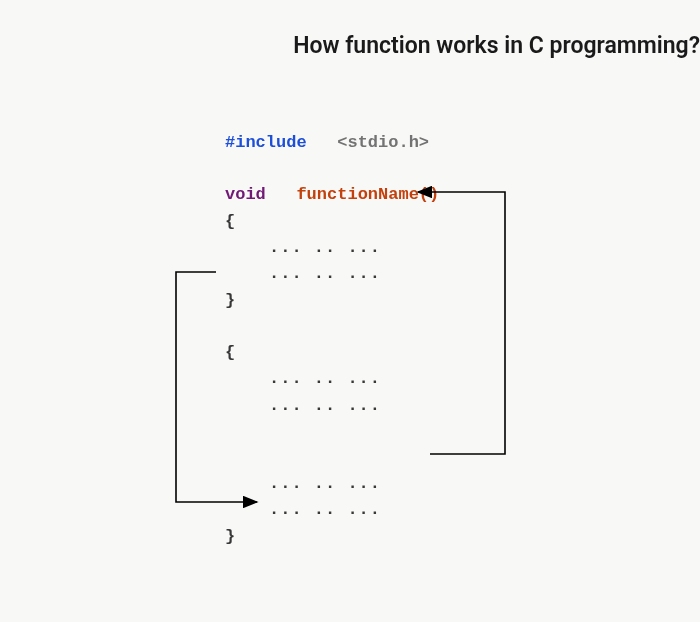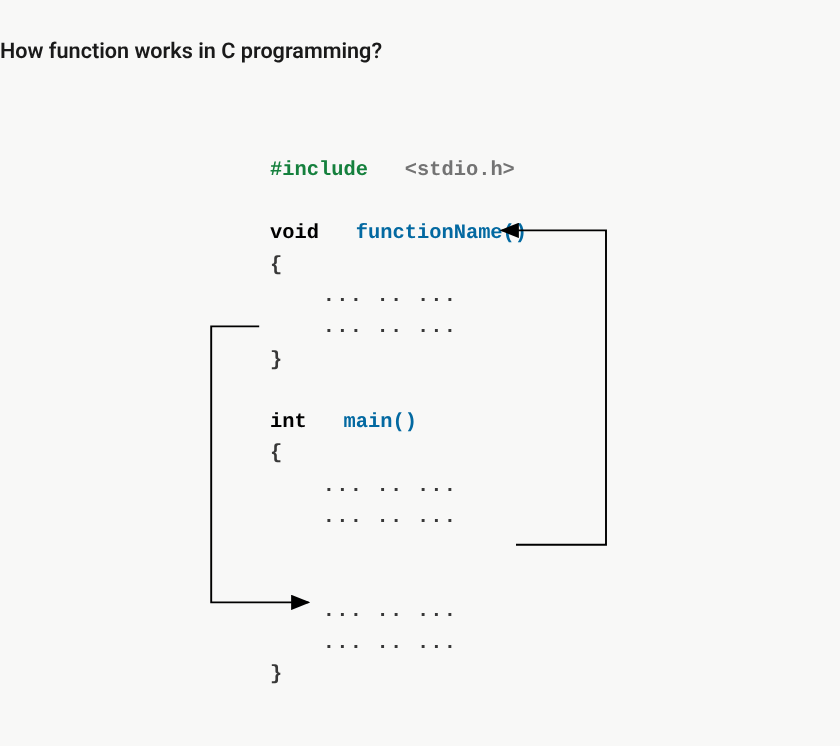--- a/index.html
+++ b/index.html
@@ -12,48 +12,48 @@
       height: 622px;
       background: #f8f8f7;
       font-family: -apple-system, BlinkMacSystemFont, "Segoe UI", Roboto, sans-serif;
       position: relative;
     }
     .title {
       position: absolute;
       top: 32px;
       left: 0;
       right: 0;
-      text-align: left;
-      font-size: 18px;
+      text-align: right;
+      font-size: 23px;
       font-weight: 600;
       color: #1a1a1a;
     }
     .code-container {
       position: absolute;
       top: 130px;
       left: 225px;
       font-family: "Consolas", "Monaco", "Courier New", monospace;
       font-size: 17px;
       line-height: 1.55;
       font-weight: 600;
       color: #383838;
     }
     .pre-directive {
-      color: #15803d;
+      color: #1d4ed8;
       margin-top: 28px;
     }
     .green {
       color: #737373;
     }
     .keyword {
-      color: #000000;
+      color: #701a75;
       text-align: right;
     }
     .fn-name {
-      color: #0369a1;
+      color: #c2410c;
     }
     .indent {
       padding-left: 44px;
     }
     .dots {
       letter-spacing: 1px;
     }
     .spacer {
       height: 26px;
     }
@@ -79,25 +79,20 @@
   <div>
     <span class="keyword">void</span>
     <span>&nbsp;</span>
     <span class="fn-name">functionName()</span>
   </div>
   <div>{</div>
   <div class="indent dots">... .. ...</div>
   <div class="indent dots">... .. ...</div>
   <div>}</div>
   <div class="spacer"></div>
-  <div>
-    <span class="keyword">int</span>
-    <span>&nbsp;</span>
-    <span class="fn-name">main()</span>
-  </div>
   <div>{</div>
   <div class="indent dots">... .. ...</div>
   <div class="indent dots">... .. ...</div>
   <div class="spacer"></div>
   <div class="spacer"></div>
   <div class="indent dots">... .. ...</div>
   <div class="indent dots">... .. ...</div>
   <div>}</div>
 </div>
 

